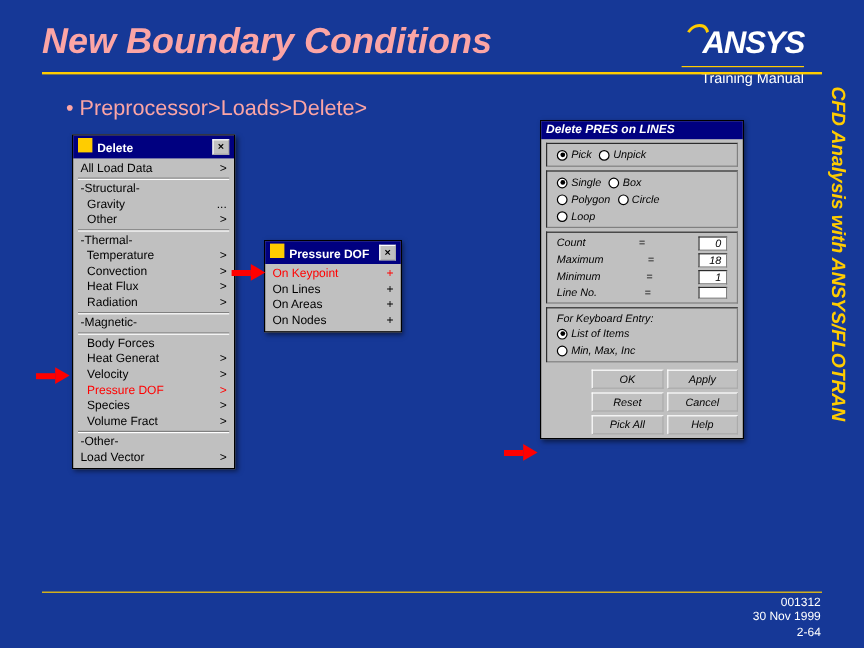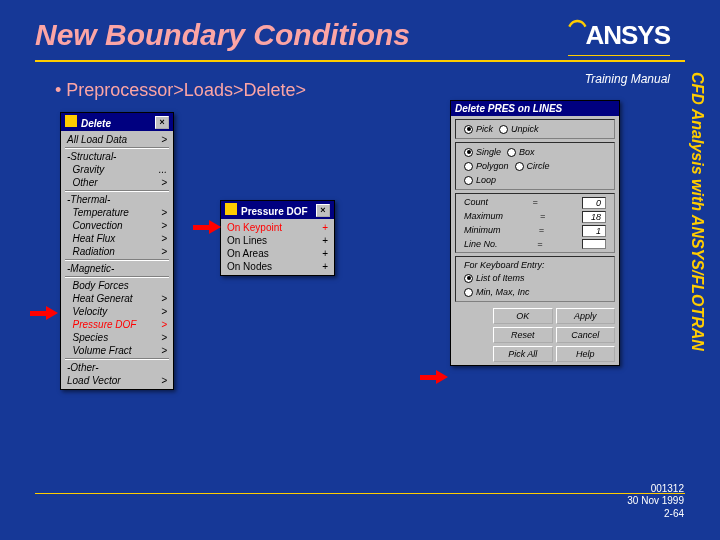--- a/index.html
+++ b/index.html
@@ -22,33 +22,33 @@
   }
   .logo {
     position: absolute;
     top: 12px;
     right: 50px;
     text-align: right;
   }
   .logo-text {
     font-size: 26px;
     font-weight: bold;
+    font-style: italic;
     color: #fff;
     letter-spacing: -1px;
   }
   .logo-swoosh {
     color: #ffcc00;
     font-size: 30px;
   }
   .logo-sub {
     font-size: 12px;
-    font-style: italic;
     color: #fff;
     border-top: 1px solid #ffcc00;
-    padding-top: 16px;
+    padding-top: 2px;
     margin-top: 2px;
   }
   .hr-top {
     position: absolute;
     top: 60px;
     left: 35px;
     right: 35px;
     height: 2px;
     background: #ffcc00;
   }
@@ -101,21 +101,21 @@
     cursor: default;
   }
   .menu-item.highlight {
     color: #ff0000;
   }
   .sep {
     border-top: 1px solid #808080;
     border-bottom: 1px solid #fff;
     margin: 1px 2px;
   }
-  .dlg-delete { top: 112px; left: 60px; width: 114px; font-style: italic; }
+  .dlg-delete { top: 112px; left: 60px; width: 136px; }
   .dlg-pres   { top: 200px; left: 220px; width: 115px; }
   .dlg-lines  { top: 100px; left: 450px; width: 170px; font-style: italic; }
   .radio-row { padding: 2px 6px; display:flex; gap:6px; }
   .radio { display:flex; align-items:center; gap:3px; font-size:9px; }
   .rcircle { width:9px; height:9px; border-radius:50%; border:1px solid #000; background:#fff; display:inline-flex; align-items:center; justify-content:center;}
   .rcircle.sel::after { content:""; width:4px; height:4px; border-radius:50%; background:#000; }
   .field-row { padding:1px 6px; display:flex; justify-content:space-between; font-size:9px;}
   .field-row .val { background:#fff; border:1px inset #808080; padding:0 4px; min-width:24px; text-align:right;}
   .btnrow { display:flex; flex-wrap:wrap; padding:3px 4px; gap:3px;margin-left:38px; }
   .winbtn {
@@ -165,21 +165,21 @@
   .hr-bot {
     position: absolute;
     bottom: 46px;
     left: 35px;
     right: 35px;
     height: 1px;
     background: #ffcc00;
   }
   .footer {
     position: absolute;
-    bottom: 20px;
+    bottom: 6px;
     right: 36px;
     color: #fff;
     font-size: 10px;
     text-align: right;
     line-height: 1.25;
   }
   .groupbox { border:1px inset #808080; margin:3px 4px; padding:2px 2px; }
 </style>
 </head>
 <body>

